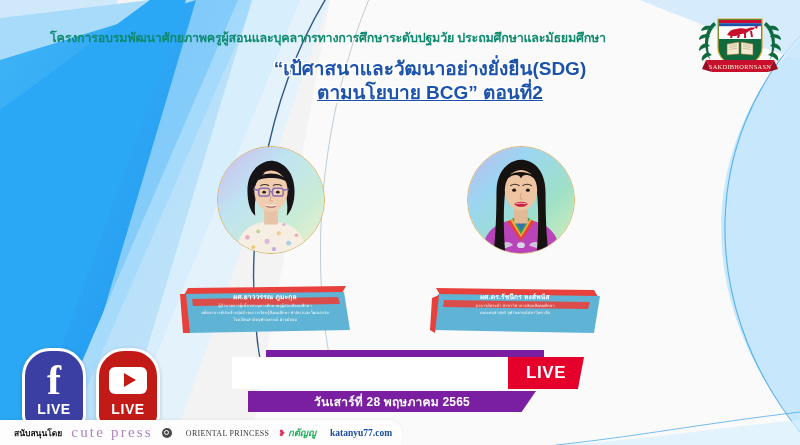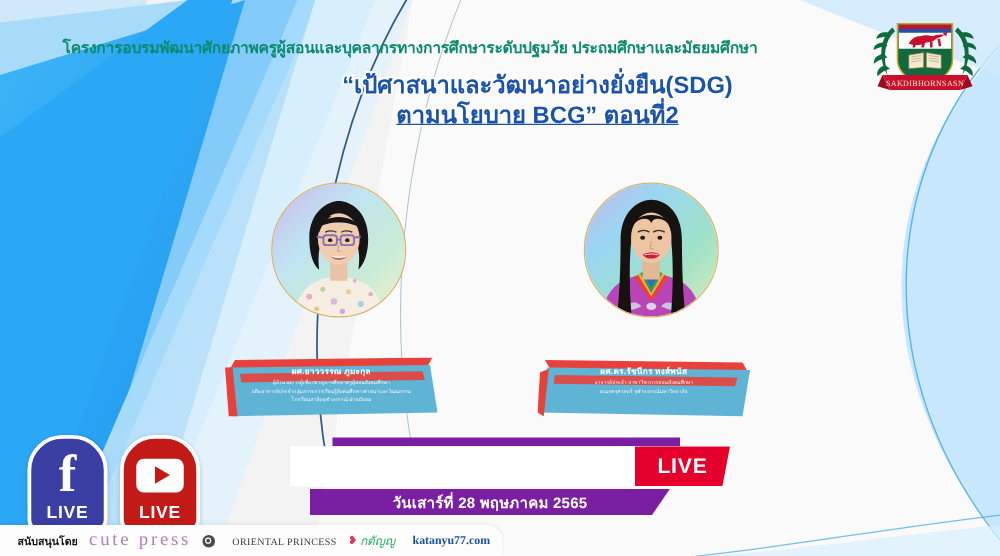--- a/index.html
+++ b/index.html
@@ -145,21 +145,21 @@
     content:""; position:absolute; inset:2.5px; border-radius:50%;
     border:1px solid #fff;
   }
   .sp-op-txt {
     font-family:"Liberation Serif",serif; font-size:8px; color:#3a3a3a;
     letter-spacing:.3px;
   }
   .sp-kat { display:flex; align-items:center; gap:2px; }
   .sp-kat-leaf { font-size:9px; color:#e0365e; }
   .sp-kat-th {
-    font-size:9.5px; font-weight:normal; color:#27ae60; font-style:italic;
+    font-size:9.5px; font-weight:bold; color:#27ae60; font-style:italic;
   }
   .sp-kat-en {
     font-family:"Liberation Serif",serif; font-size:9.5px; font-weight:bold;
     color:#1b4fa0;
     padding-left:12px;
   }
 </style>
 </head>
 <body>
 

